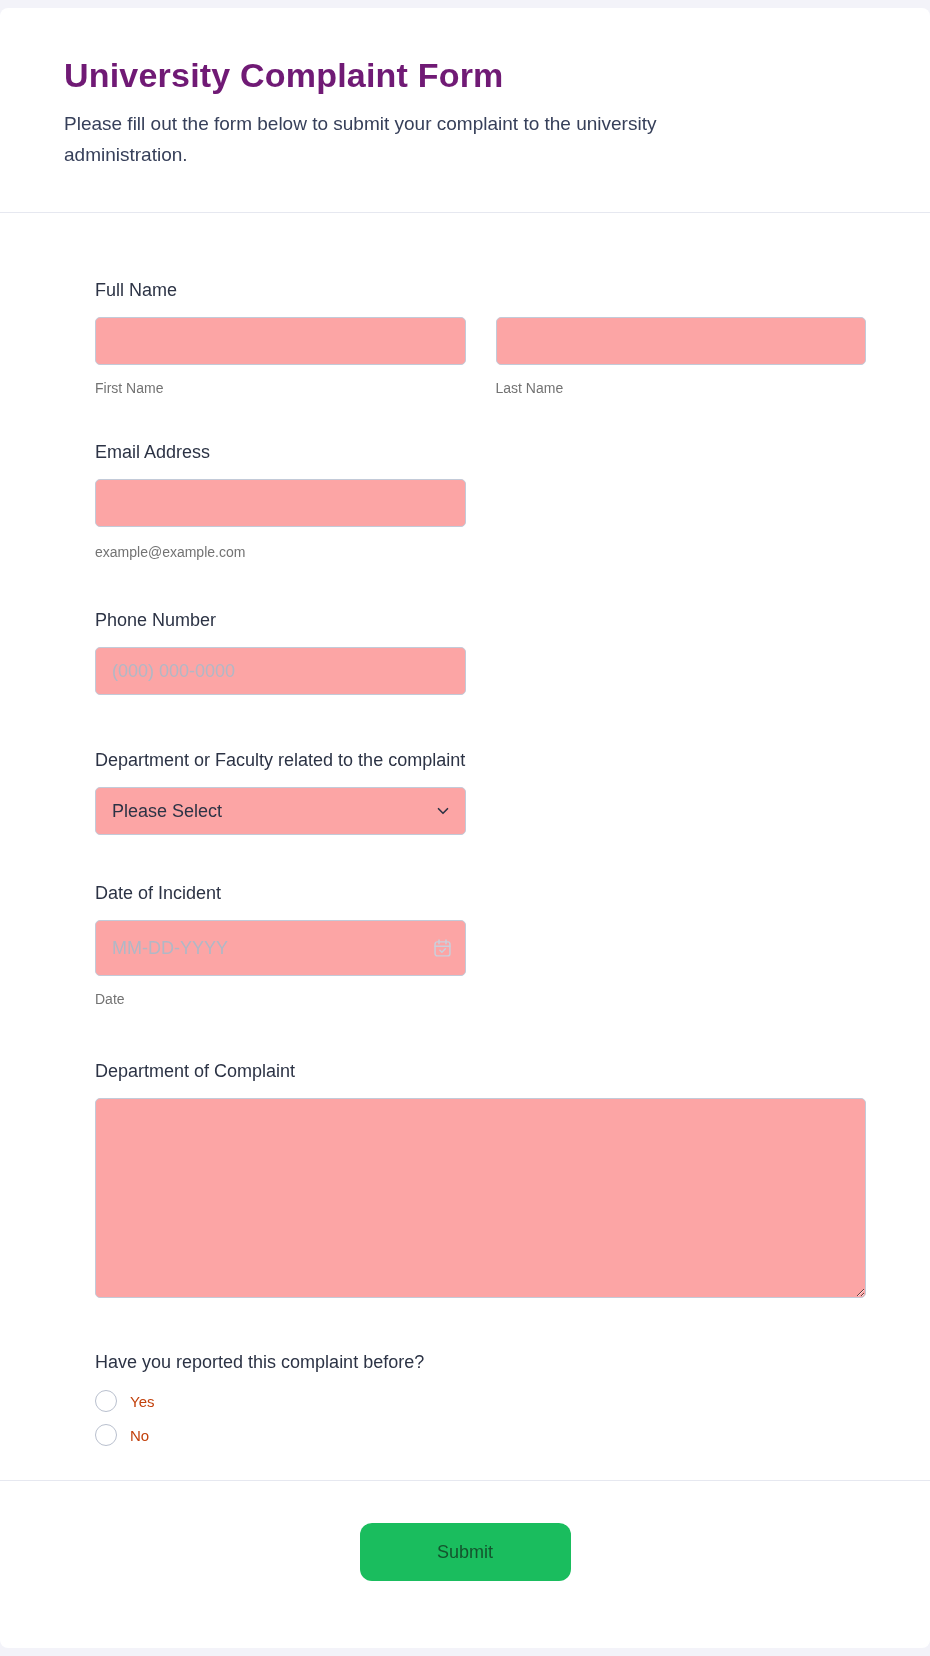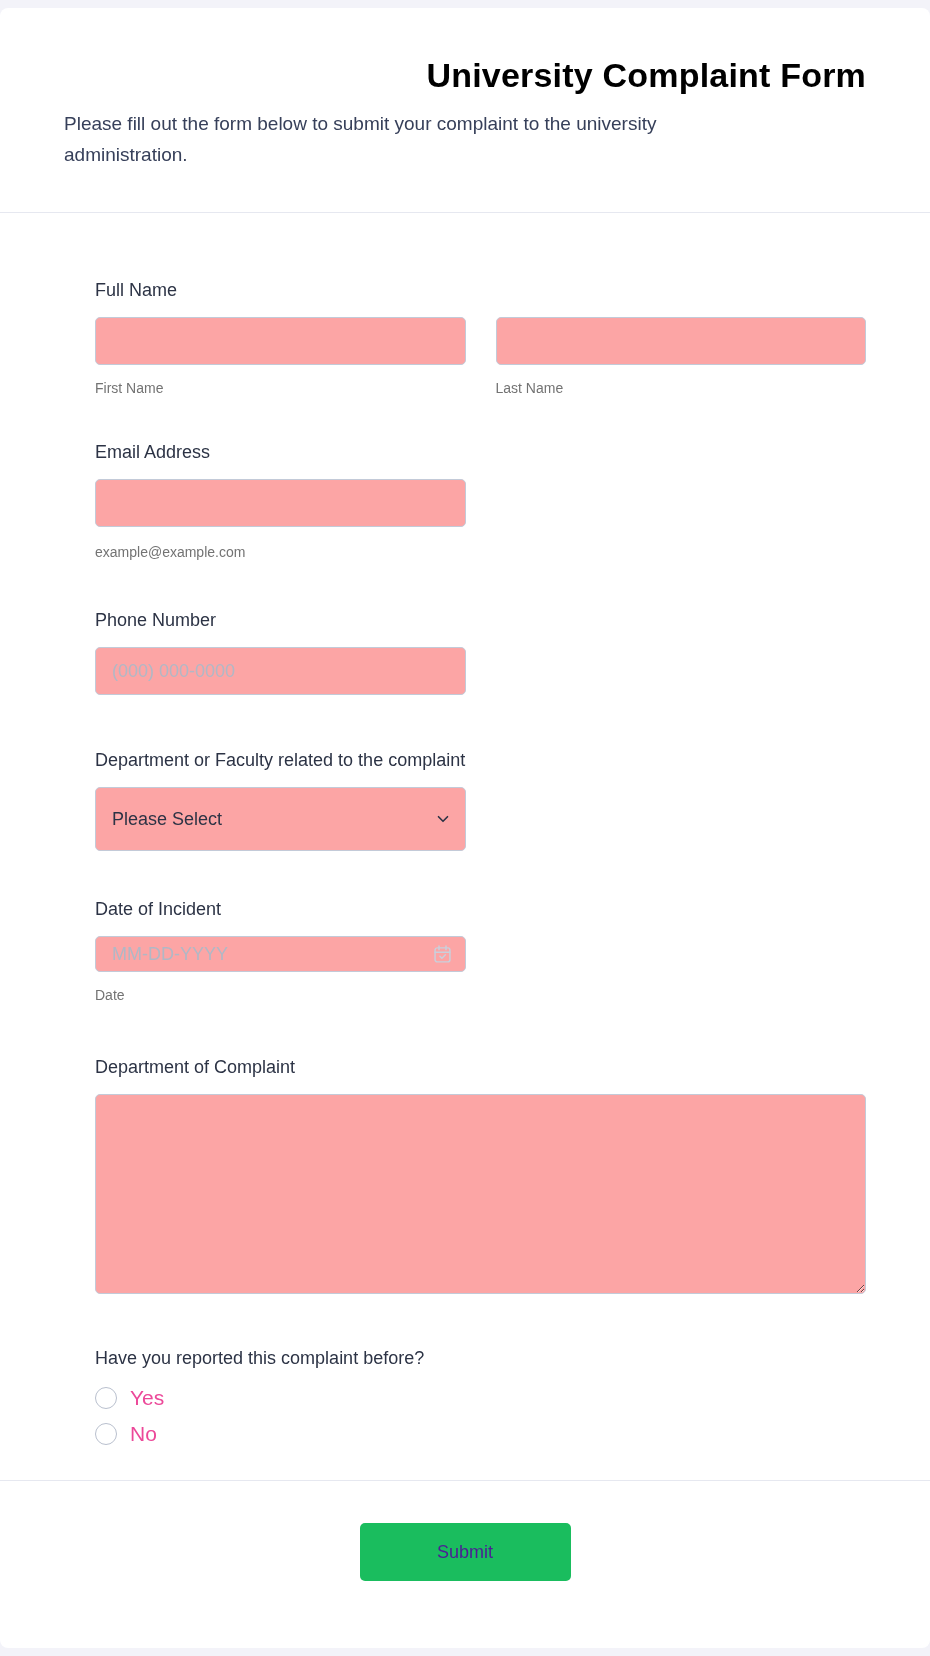--- a/index.html
+++ b/index.html
@@ -16,23 +16,22 @@
     border-radius: 8px;
     overflow: hidden;
     min-height: 1640px;
   }
   
   .form-header { padding: 48px 64px 42px 64px; }
   .form-title {
     font-size: 34px;
     line-height: 38px;
     font-weight: 700;
-    color: #000000;
+    color: #701a75;
     letter-spacing: 0.2px;
-    text-align: right;
   }
   .form-subtitle {
     margin-top: 14px;
     font-size: 19px;
     line-height: 31px;
     color: #37405a;
     max-width: 680px;
   }
   .divider {
     height: 1px;
@@ -85,38 +84,38 @@
     font-size: 14px;
     line-height: 17px;
     color: #737373;
   }
   .hint { margin-top: 17px; }
 
   
   .select-wrap { position: relative; width: calc(50% - 15px); }
   .select-wrap select {
     width: 100%;
-    height: 64px;
+    height: 48px;
     padding: 0 40px 0 16px;
     appearance: none;
     -webkit-appearance: none;
     cursor: pointer;
   }
   .select-chevron {
     position: absolute;
     right: 14px;
     top: 50%;
     transform: translateY(-50%);
     pointer-events: none;
     display: flex;
   }
 
   
   .date-wrap { position: relative; width: calc(50% - 15px); }
-  .date-wrap input { width: 100%; height: 36px; padding: 0 44px 0 16px; }
+  .date-wrap input { width: 100%; height: 56px; padding: 0 44px 0 16px; }
   .calendar-icon {
     position: absolute;
     right: 13px;
     top: 50%;
     transform: translateY(-50%);
     display: flex;
     cursor: pointer;
   }
 
   
@@ -140,38 +139,38 @@
   .radio-circle {
     width: 22px;
     height: 22px;
     border: 1px solid #b9c0ce;
     border-radius: 50%;
     background: #ffffff;
     flex: 0 0 auto;
   }
   .radio-text {
     margin-left: 13px;
-    font-size: 21px;
-    color: #ec4899;
+    font-size: 15px;
+    color: #c2410c;
   }
 
   
   .form-footer { padding: 42px 0 40px 0; }
   .submit-button {
     display: block;
     margin: 0 auto;
     width: 211px;
     height: 58px;
     background: #1abd5e;
-    color: #4c1d95;
+    color: #14532d;
     font-family: "Liberation Sans", sans-serif;
     font-size: 18px;
     font-weight: 500;
     border: none;
-    border-radius: 5px;
+    border-radius: 12px;
     cursor: pointer;
   }
 </style>
 </head>
 <body>
 
 <div class="card">
 
   <div class="form-header">
     <h1 class="form-title">University Complaint Form</h1>

